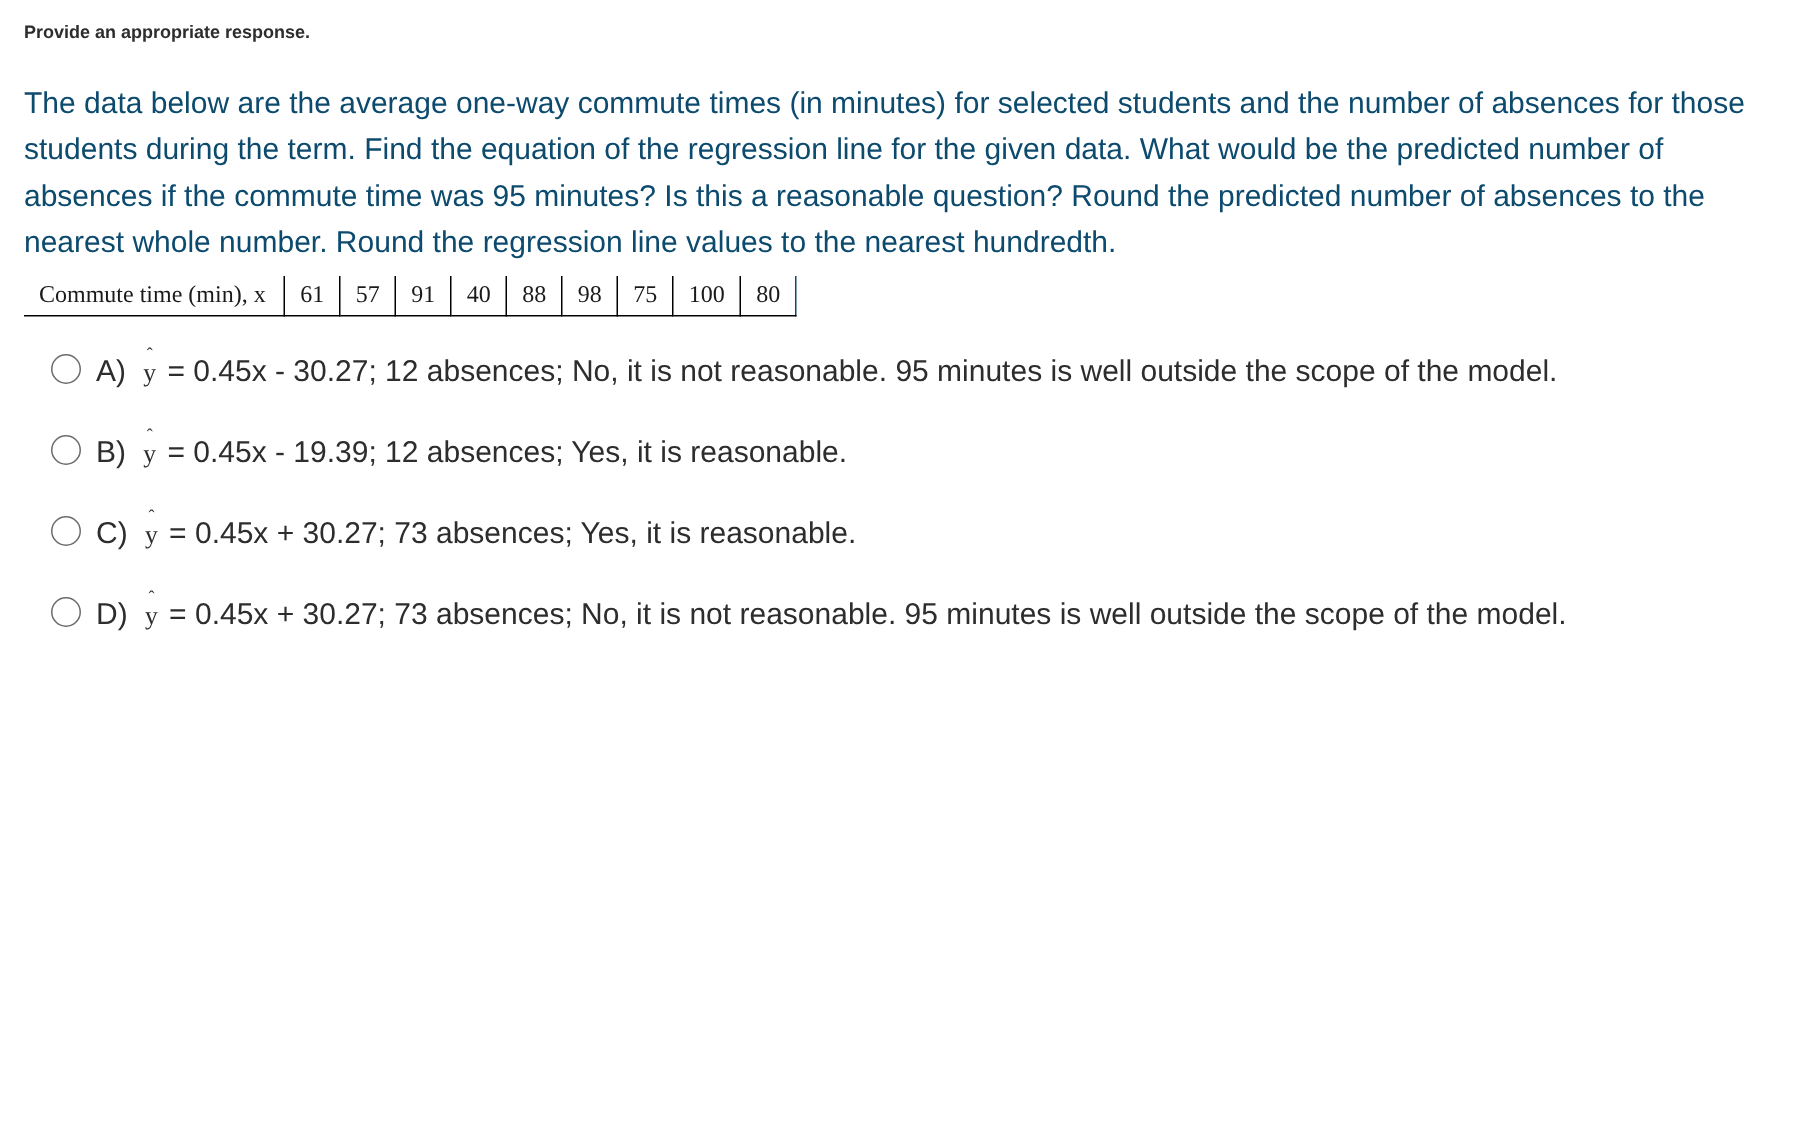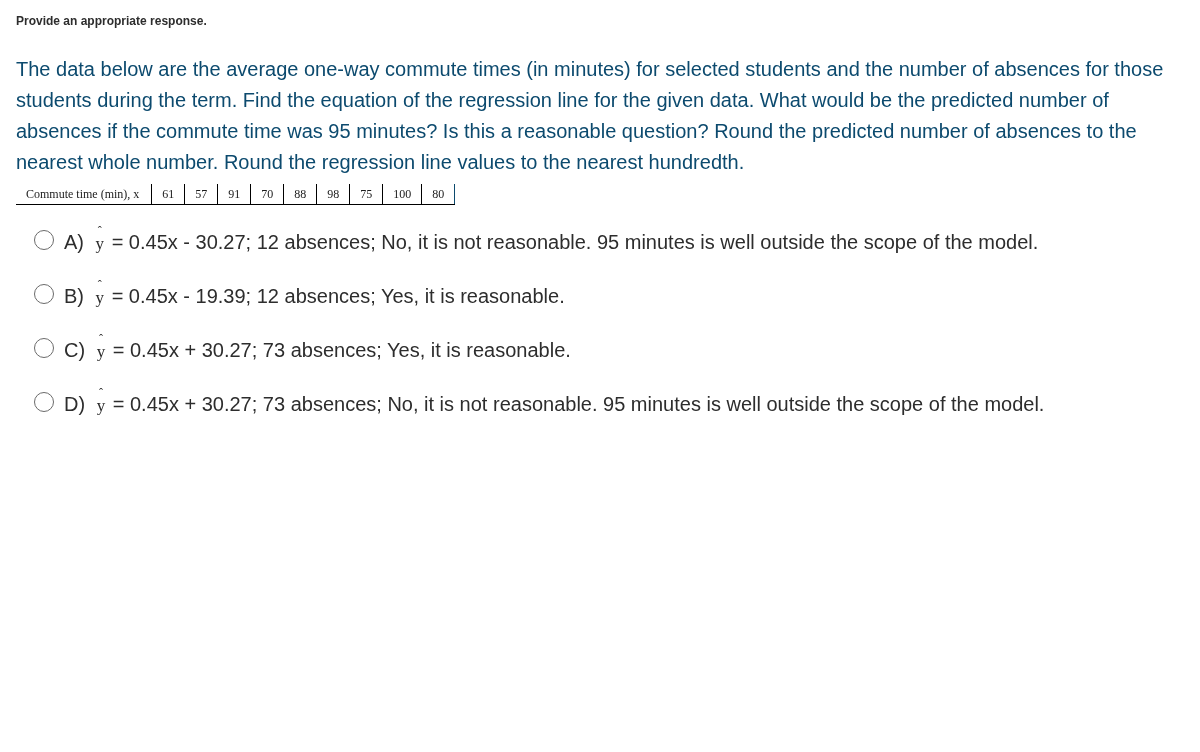--- a/index.html
+++ b/index.html
@@ -24,21 +24,21 @@
     .question-text {
       font-size: 20px;
       color: #0c4a6e;
       line-height: 1.55;
       margin-bottom: 6px;
     }
     .data-table {
       border-collapse: collapse;
       margin: 4px 0 22px 0;
       font-family: "Times New Roman", serif;
-      font-size: 12px;
+      font-size: 16px;
     }
     .data-table td {
       border-left: 1px solid #000;
       border-right: 1px solid #000;
       padding: 1px 10px;
       text-align: center;
     }
     .data-table td.row-label {
       border-left: none;
       border-right: 1px solid #000;
@@ -107,21 +107,21 @@
 
 <div class="question-text">The data below are the average one-way commute times (in minutes) for selected students and the number of absences for those students during the term. Find the equation of the regression line for the given data. What would be the predicted number of absences if the commute time was 95 minutes? Is this a reasonable question? Round the predicted number of absences to the nearest whole number. Round the regression line values to the nearest hundredth.</div>
 
 <table class="data-table">
   <tbody>
       <tr>
     <td class="row-label">Commute time (min), x</td>
     <td>61</td>
     <td>57</td>
     <td>91</td>
-    <td>70</td>
+    <td>40</td>
     <td>88</td>
     <td>98</td>
     <td>75</td>
     <td>100</td>
     <td>80</td>
   </tr>
 </tbody>
   </table>
 
 <div class="options">

